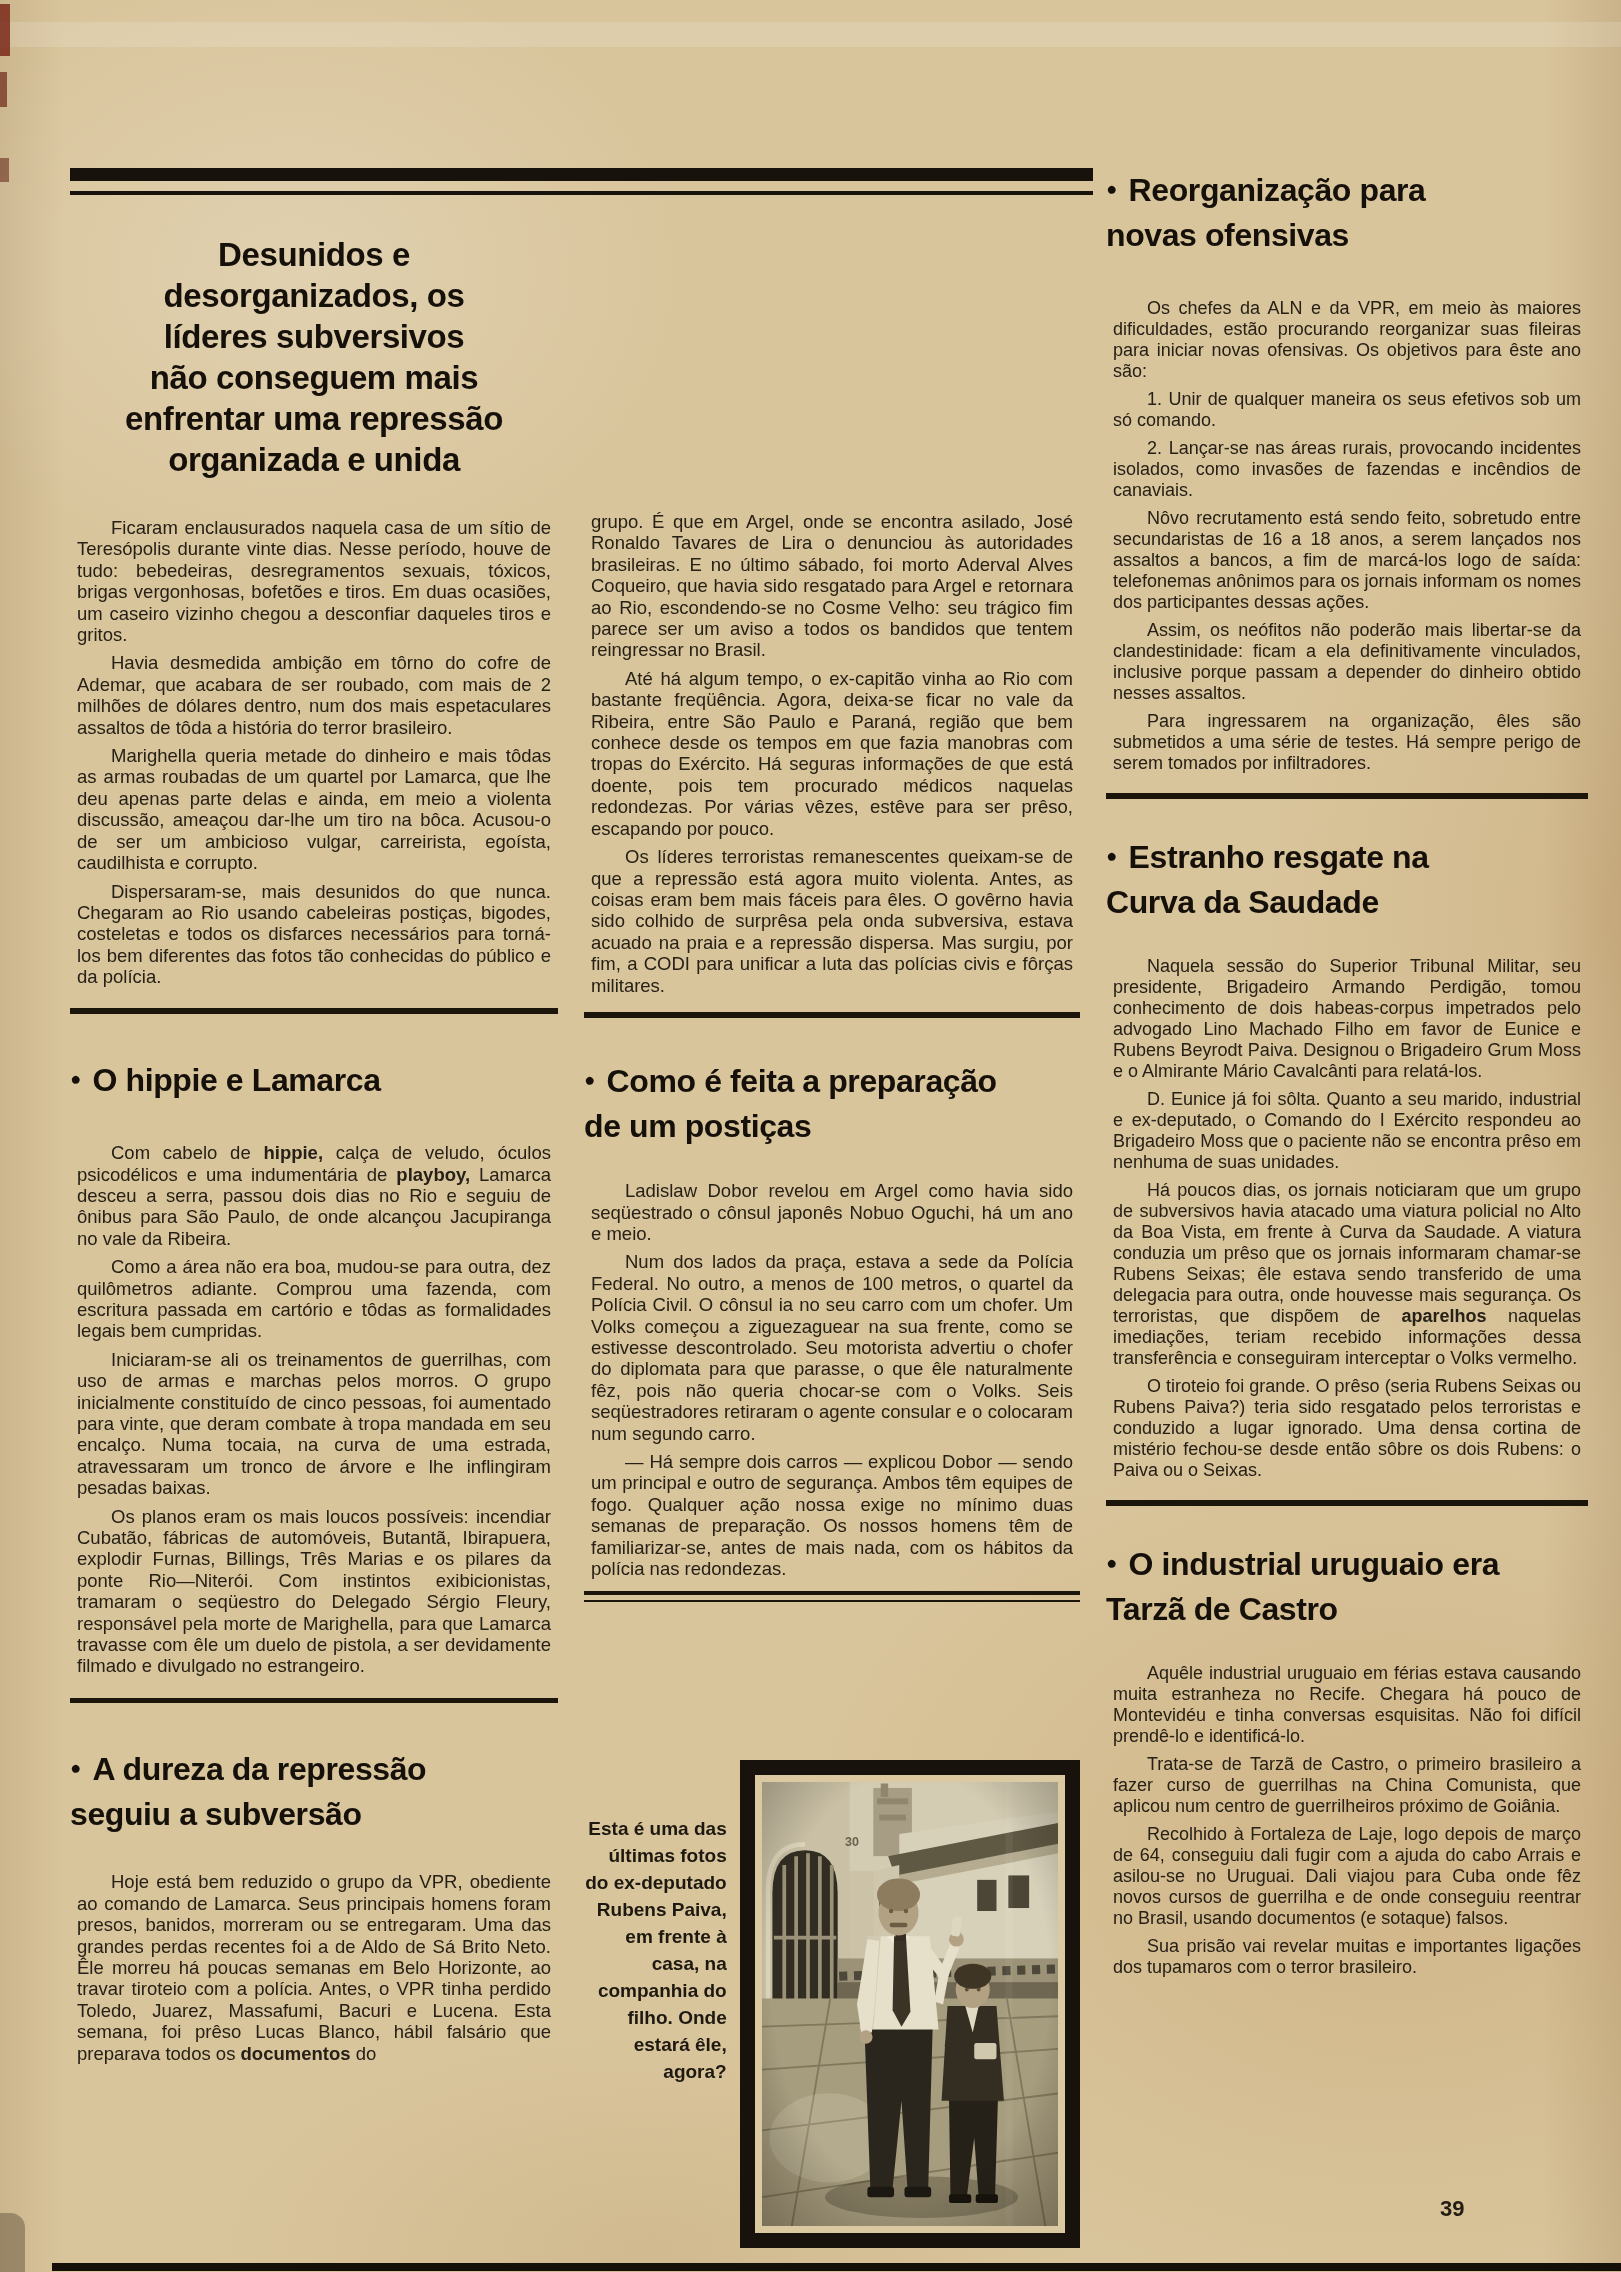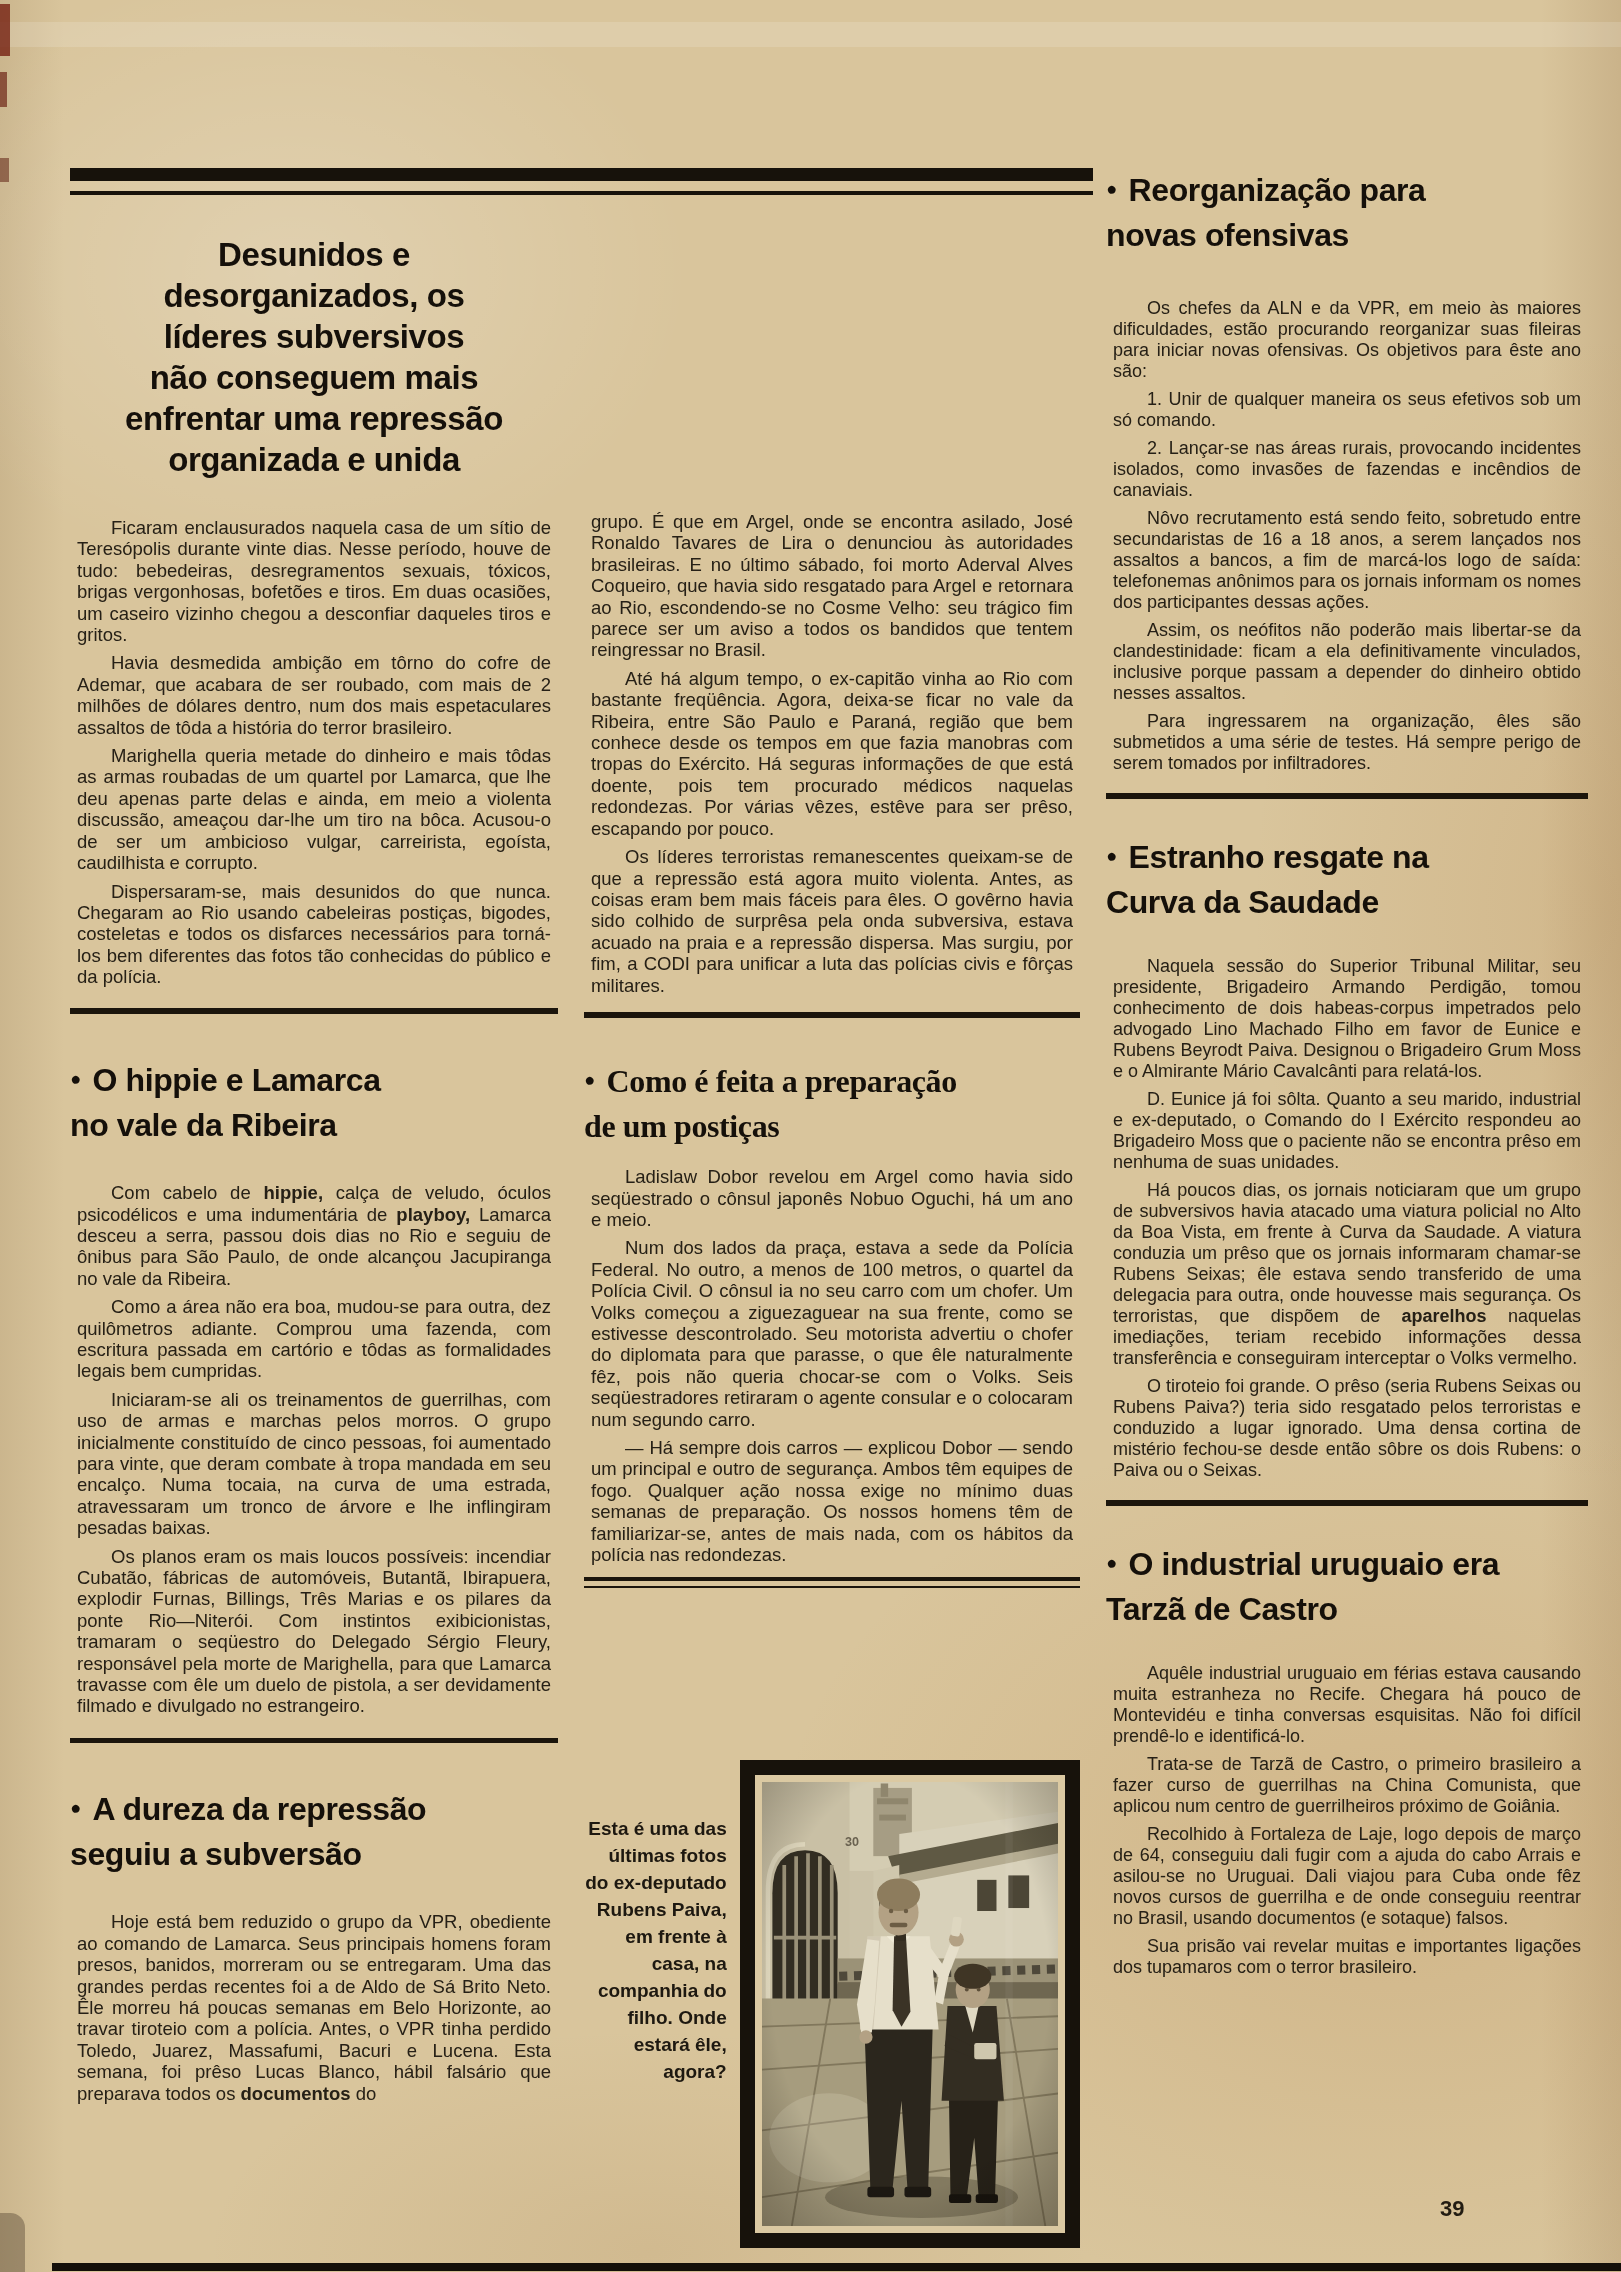--- a/index.html
+++ b/index.html
@@ -25,21 +25,21 @@
   .col-right{left:1106px;top:170px;width:482px;}
   h1.headline{
     margin:12px 0 37px 0;text-align:center;font-weight:700;color:#15100a;
     font-size:33px;line-height:41px;letter-spacing:-0.4px;
   }
   h1.headline span{display:block;}
   h2.sec{
     margin:46px 0 37px 0;font-weight:700;color:#15100a;
     font-size:32px;line-height:40px;letter-spacing:-0.4px;
   }
-  .col-mid h2.sec{margin:43px 0 20px 0;font-family:Liberation Serif, serif;}
+  .col-mid h2.sec{margin:43px 0 34px 0;}
   .col-right h2.sec{margin:38px 0 34px 0;}
   .col-right h2.sec.first{margin:0 0 43px 0;}
   h2.sec .l1{display:block;}
   h2.sec .l2{display:block;}
   .bullet{display:inline-block;font-size:18.5px;transform:translateY(-5.9px);margin-right:11.8px;}
   p{margin:7px;text-align:justify;text-indent:34px;hyphens:auto;}
   .col-left p,.col-mid p{font-size:18.5px;line-height:21.4px;}
   .col-right p{font-size:18px;line-height:21px;}
   p.cont{text-indent:0;}
   .rule{height:5.9px;background:#1b150c;margin-top:20.7px;}
@@ -90,21 +90,20 @@
       <span>organizada e unida</span>
     </h1>
     <p>Ficaram enclausurados naquela casa de um sítio de Teresópolis durante vinte dias. Nesse período, houve de tudo: bebedeiras, desregramentos sexuais, tóxicos, brigas vergonhosas, bofetões e tiros. Em duas ocasiões, um caseiro vizinho chegou a desconfiar daqueles tiros e gritos.</p>
     <p>Havia desmedida ambição em tôrno do cofre de Ademar, que acabara de ser roubado, com mais de 2 milhões de dólares dentro, num dos mais espetaculares assaltos de tôda a história do terror brasileiro.</p>
     <p>Marighella queria metade do dinheiro e mais tôdas as armas roubadas de um quartel por Lamarca, que lhe deu apenas parte delas e ainda, em meio a violenta discussão, ameaçou dar-lhe um tiro na bôca. Acusou-o de ser um ambicioso vulgar, carreirista, egoísta, caudilhista e corrupto.</p>
     <p>Dispersaram-se, mais desunidos do que nunca. Chegaram ao Rio usando cabeleiras postiças, bigodes, costeletas e todos os disfarces necessários para torná-los bem diferentes das fotos tão conhecidas do público e da polícia.</p>
 
     <div class="rule"></div>
     <h2 class="sec">
       <span class="l1"><span class="bullet">●</span><span>O hippie e Lamarca</span></span>
-      <span class="l2">no vale da Ribeira</span>
     </h2>
     <p>Com cabelo de <b>hippie,</b> calça de veludo, óculos psicodélicos e uma indumentária de <b>playboy,</b> Lamarca desceu a serra, passou dois dias no Rio e seguiu de ônibus para São Paulo, de onde alcançou Jacupiranga no vale da Ribeira.</p>
     <p>Como a área não era boa, mudou-se para outra, dez quilômetros adiante. Comprou uma fazenda, com escritura passada em cartório e tôdas as formalidades legais bem cumpridas.</p>
     <p>Iniciaram-se ali os treinamentos de guerrilhas, com uso de armas e marchas pelos morros. O grupo inicialmente constituído de cinco pessoas, foi aumentado para vinte, que deram combate à tropa mandada em seu encalço. Numa tocaia, na curva de uma estrada, atravessaram um tronco de árvore e lhe inflingiram pesadas baixas.</p>
     <p>Os planos eram os mais loucos possíveis: incendiar Cubatão, fábricas de automóveis, Butantã, Ibirapuera, explodir Furnas, Billings, Três Marias e os pilares da ponte Rio—Niterói. Com instintos exibicionistas, tramaram o seqüestro do Delegado Sérgio Fleury, responsável pela morte de Marighella, para que Lamarca travasse com êle um duelo de pistola, a ser devidamente filmado e divulgado no estrangeiro.</p>
 
     <div class="rule"></div>
     <h2 class="sec">
       <span class="l1"><span class="bullet">●</span><span>A dureza da repressão</span></span>
       <span class="l2">seguiu a subversão</span>

